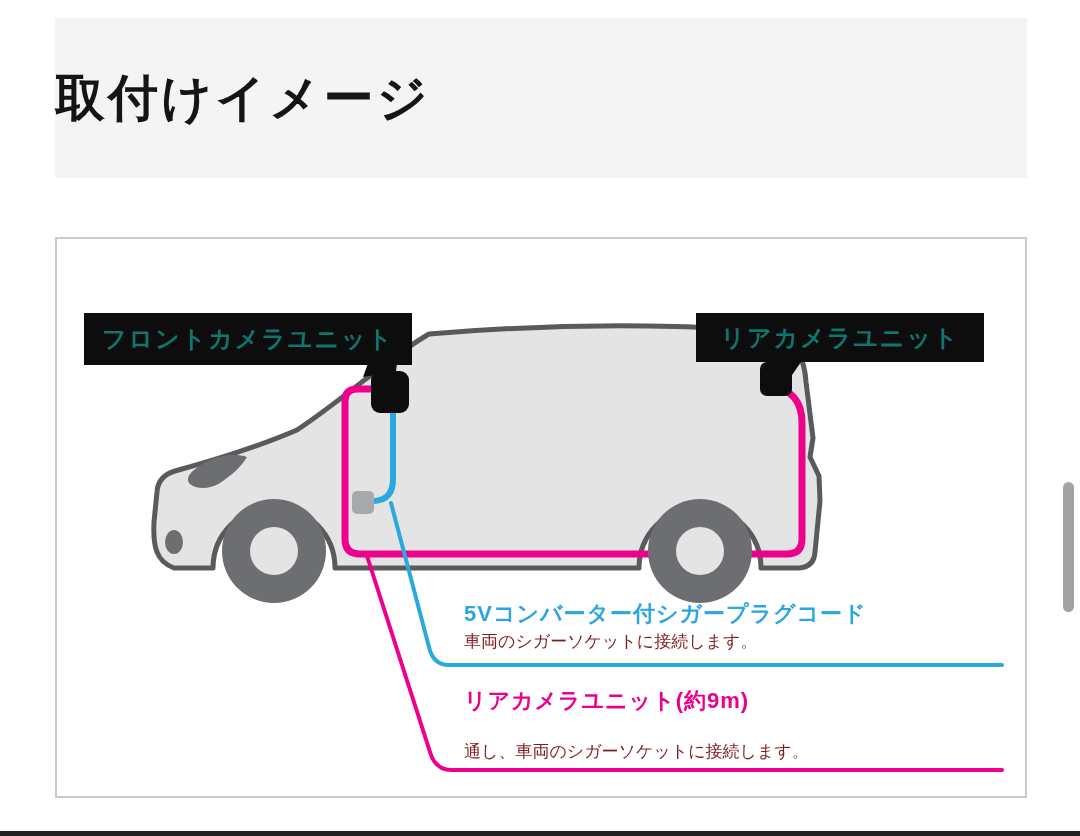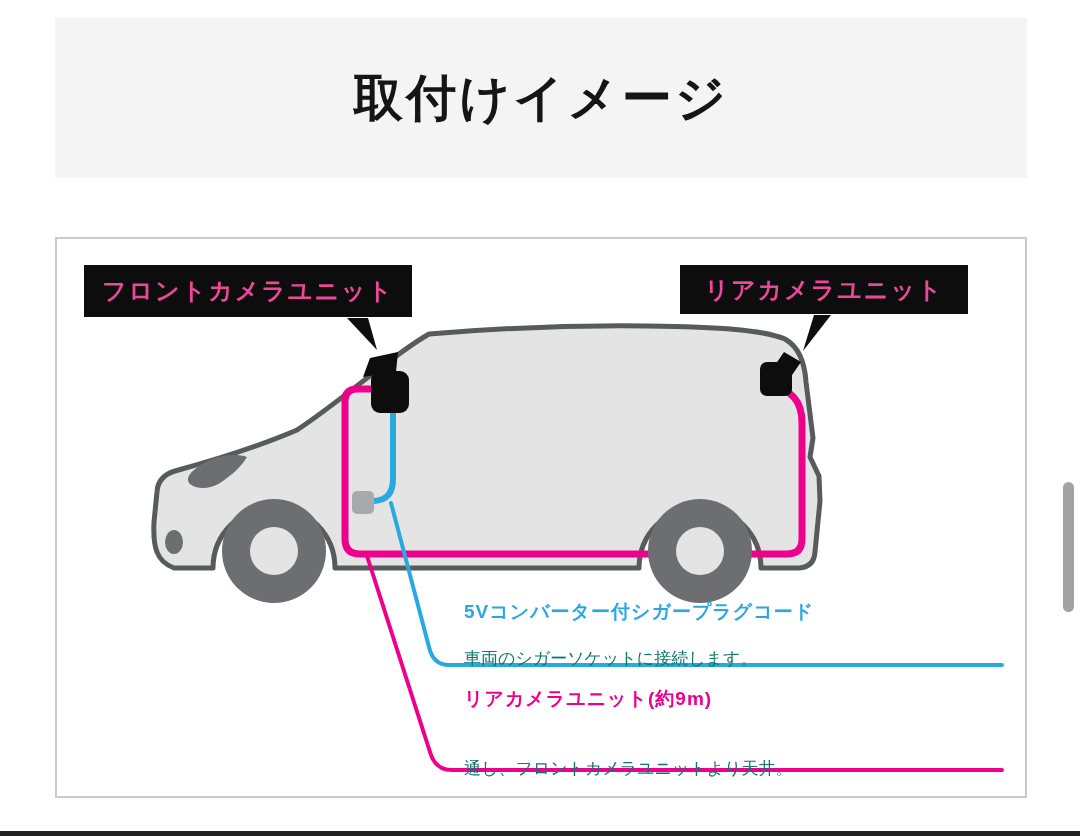--- a/index.html
+++ b/index.html
@@ -4,41 +4,41 @@
 <style>
   html,body{margin:0;padding:0;}
   body{
     width:1080px;height:836px;position:relative;background:#ffffff;
     font-family:"Liberation Sans","DejaVu Sans",sans-serif;
     overflow:hidden;
   }
   
   .title-panel{
     position:absolute;left:55px;top:18px;width:972px;height:160px;
-    background:#f4f4f5;display:flex;align-items:center;justify-content:center;
+    background:#f4f4f5;display:flex;align-items:center;justify-content:flex-start;
   }
   .page-title{
     font-size:50px;font-weight:bold;color:#151515;letter-spacing:3px;margin:0;
   }
   
   .diagram-box{
     position:absolute;left:55px;top:237px;width:972px;height:561px;
     background:#ffffff;border:2px solid #c9cacb;box-sizing:border-box;
   }
   .diagram-box svg{position:absolute;left:0;top:0;}
   .cam-label{
-    position:absolute;background:#0d0d0d;color:#ec4899;
+    position:absolute;background:#0d0d0d;color:#0f766e;
     display:flex;align-items:center;justify-content:center;
-    font-size:24px;font-weight:bold;letter-spacing:2px;
+    font-size:24px;font-weight:bold;letter-spacing:2px;margin-top:48px;
   }
   .front-label{left:27px;top:26px;width:328px;height:52px;}
-  .rear-label{left:623px;top:26px;width:288px;height:49px;}
+  .rear-label{left:639px;top:26px;width:288px;height:49px;}
   .callout{position:absolute;left:407px;}
-  .callout-heading{font-size:19px;font-weight:bold;letter-spacing:1px;}
-  .callout-body{font-size:17px;color:#0f766e;margin-top:22px;line-height:23px;}
+  .callout-heading{font-size:22px;font-weight:bold;letter-spacing:1px;}
+  .callout-body{font-size:17px;color:#7f1d1d;margin-top:1px;line-height:23px;}
   .callout-blue{top:360px;}
   .callout-blue .callout-heading{color:#2ca6e0;}
   .callout-pink{top:447px;}
   .callout-pink .callout-heading{color:#ec008c;}
   
   .scrollbar-thumb{
     position:absolute;left:1063px;top:482px;width:11px;height:130px;
     background:#a2a2a2;border-radius:6px;
   }
   .bottom-bar{
@@ -129,20 +129,20 @@
 
   <div class="callout callout-blue">
     <div class="callout-heading">5Vコンバーター付シガープラグコード</div>
     <div class="callout-body">車両のシガーソケットに接続します。</div>
   </div>
 
   <div class="callout callout-pink">
     <div class="callout-heading">リアカメラユニット(約9m)</div>
     <div class="callout-body">
       <br>
-      <span>通し、フロントカメラユニットより天井。</span>
+      <span>通し、車両のシガーソケットに接続します。</span>
     </div>
   </div>
 
 </div>
 
 <div class="scrollbar-thumb"></div>
 <div class="bottom-bar"></div>
 
 </body></html>

